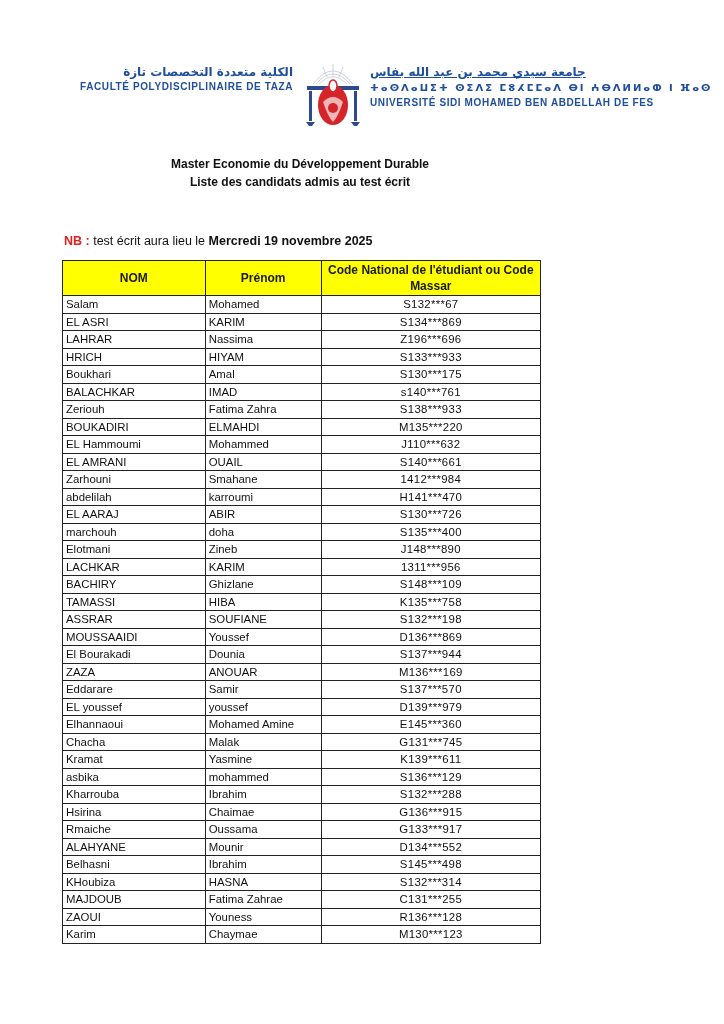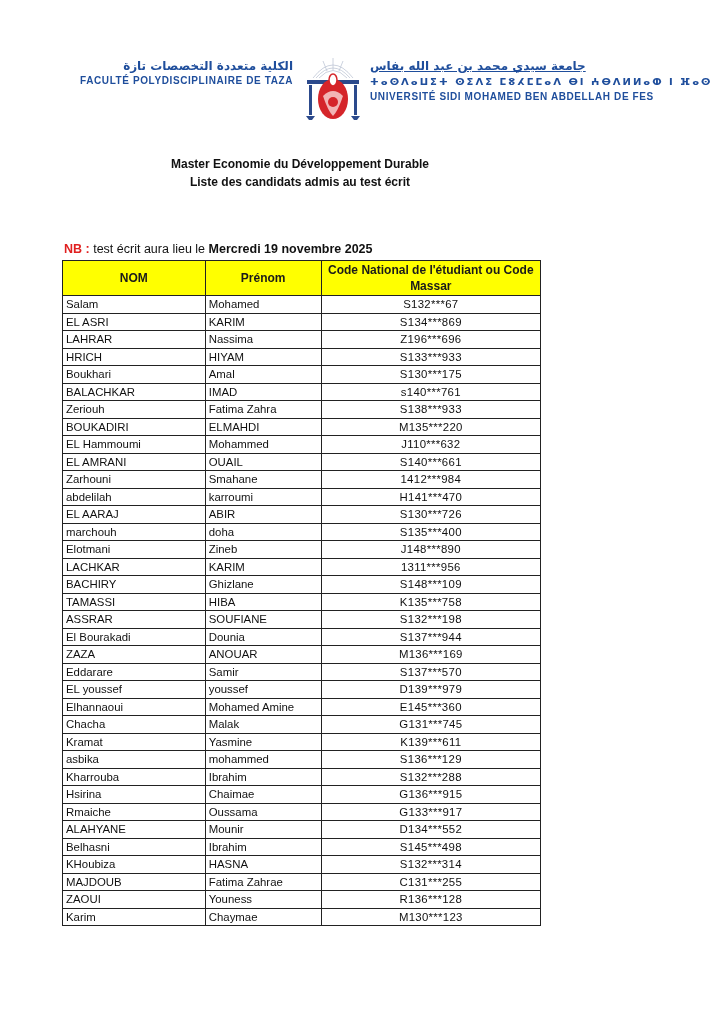--- a/index.html
+++ b/index.html
@@ -1,27 +1,27 @@
 <!DOCTYPE html>
 <html><head>
 <meta charset="utf-8">
 <style>
   html, body { margin:0; padding:0; background:#ffffff; }
   body { width:724px; height:1024px; position:relative; overflow:hidden; font-family:"Liberation Sans", sans-serif; color:#111; }
-  .header { position:absolute; left:0; top:50px; width:724px; height:80px; }
+  .header { position:absolute; left:0; top:56px; width:724px; height:80px; }
   .hdr-left { position:absolute; left:68px; top:8px; width:225px; text-align:right; color:#1f4e9c; }
   .hdr-right { position:absolute; left:370px; top:8px; width:250px; text-align:left; color:#1f4e9c; }
   .ar { font-family:"DejaVu Sans", sans-serif; font-size:12px; font-weight:bold; line-height:16px; direction:rtl; white-space:nowrap; }
   .hdr-left .ar { text-align:right; }
   .hdr-right .ar { text-align:left;text-decoration:underline; }
   .tif { font-family:"DejaVu Sans", sans-serif; font-size:10px; font-weight:bold; letter-spacing:2px; line-height:16px; white-space:nowrap; }
   .lat { font-size:10px; font-weight:bold; letter-spacing:0.6px; line-height:14px; white-space:nowrap; }
   .logo { position:absolute; left:303px; top:6px; width:60px; height:68px; }
   .titles { position:absolute; left:0; top:155px; width:600px; text-align:center; font-weight:bold; font-size:12px; line-height:18px; }
-  .nb { position:absolute; left:64px; top:242px; font-size:12.5px; white-space:nowrap; }
+  .nb { position:absolute; left:64px; top:234px; font-size:12.5px; white-space:nowrap; }
   .nb .red { color:#e02020; font-weight:bold; }
   .nb b { font-weight:bold; }
   table { position:absolute; left:62px; top:260px; width:479px; border-collapse:collapse; font-size:11.4px; }
   th, td { border:1.2px solid #222; padding:0 3px; }
   th { background:#ffff00; color:#1a1a1a; font-weight:bold; height:34px; text-align:center; line-height:16px; font-size:12px; }
   td { height:16.5px; line-height:16.5px; white-space:nowrap; }
   td.c { text-align:center; letter-spacing:0.3px; }
   col.c1 { width:143px; } col.c2 { width:116px; } col.c3 { width:220px; }
 </style>
 </head>
@@ -172,20 +172,25 @@
         <td>TAMASSI</td>
         <td>HIBA</td>
         <td class="c">K135***758</td>
       </tr>
       <tr>
         <td>ASSRAR</td>
         <td>SOUFIANE</td>
         <td class="c">S132***198</td>
       </tr>
       <tr>
+        <td>MOUSSAAIDI</td>
+        <td>Youssef</td>
+        <td class="c">D136***869</td>
+      </tr>
+      <tr>
         <td>El Bourakadi</td>
         <td>Dounia</td>
         <td class="c">S137***944</td>
       </tr>
       <tr>
         <td>ZAZA</td>
         <td>ANOUAR</td>
         <td class="c">M136***169</td>
       </tr>
       <tr>

